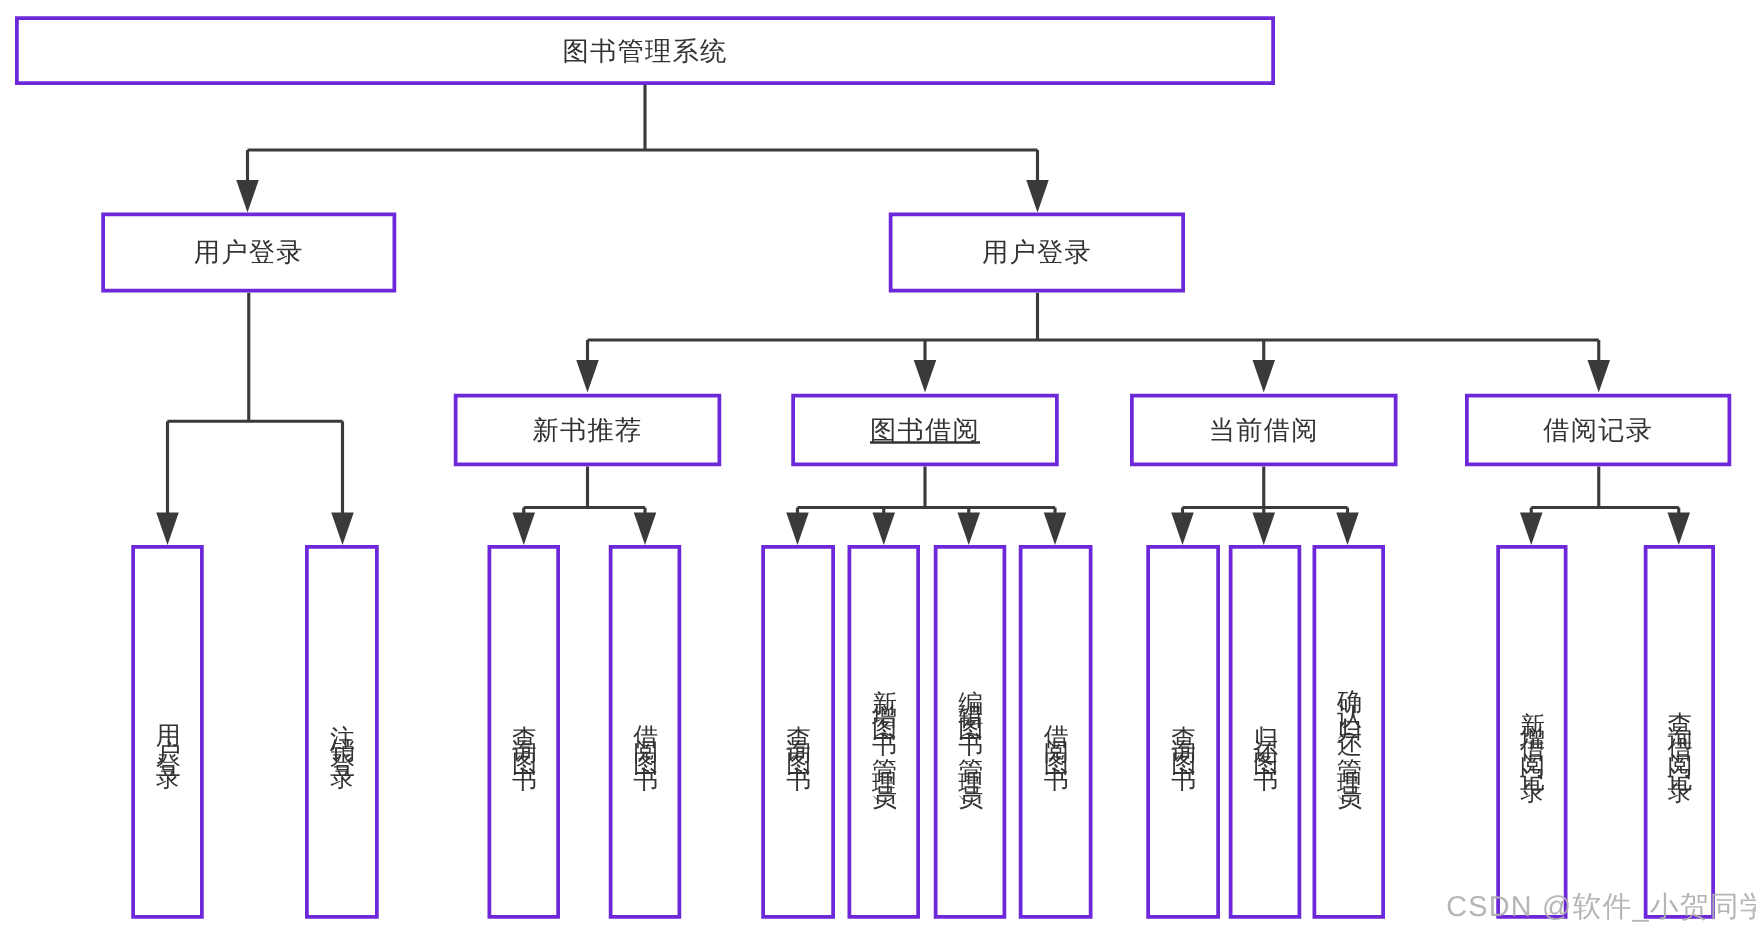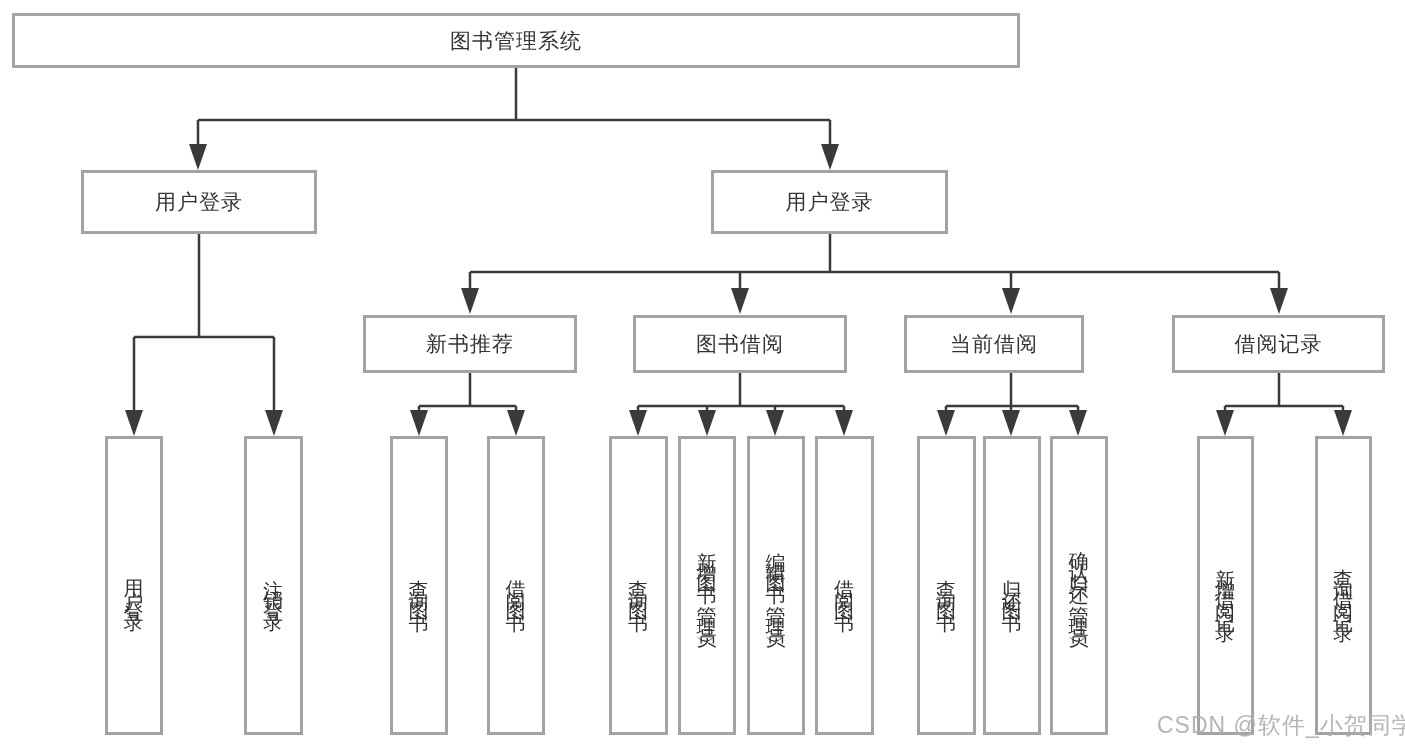--- a/index.html
+++ b/index.html
@@ -17,21 +17,21 @@
   }
   .connectors {
     position: absolute;
     left: 0;
     top: 0;
     z-index: 0;
   }
   .node {
     position: absolute;
     box-sizing: border-box;
-    border: 3px solid #a3a3a3;
+    border: 3px solid #6d28d9;
     background: #ffffff;
     display: flex;
     align-items: center;
     justify-content: center;
     color: #333333;
     z-index: 1;
   }
   .node.h {
     font-size: 21px;
     letter-spacing: 1px;
@@ -107,24 +107,24 @@
   <div class="node h" style="left:81px; top:170px; width:236px; height:64px;">
     <span>用户登录</span>
   </div>
   <div class="node h" style="left:711px; top:170px; width:237px; height:64px;">
     <span>用户登录</span>
   </div>
 
   <div class="node h" style="left:363px; top:315px; width:214px; height:58px;justify-content:center;">
     <span>新书推荐</span>
   </div>
-  <div class="node h" style="left:633px; top:315px; width:214px; height:58px;">
+  <div class="node h" style="left:633px; top:315px; width:214px; height:58px;text-decoration:underline;">
     <span>图书借阅</span>
   </div>
-  <div class="node h" style="left:904px; top:315px; width:180px; height:58px;">
+  <div class="node h" style="left:904px; top:315px; width:214px; height:58px;">
     <span>当前借阅</span>
   </div>
   <div class="node h" style="left:1172px; top:315px; width:213px; height:58px;">
     <span>借阅记录</span>
   </div>
 
   <div class="node v" style="left:105px; top:436px; width:58px; height:299px;">
     <span>用户登录</span>
   </div>
   <div class="node v" style="left:244px; top:436px; width:59px; height:299px;">

